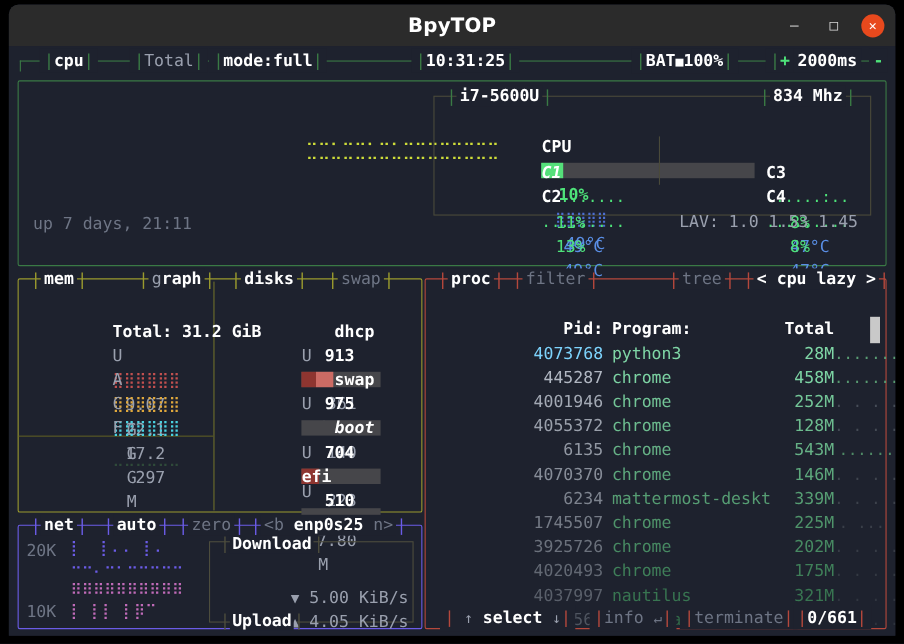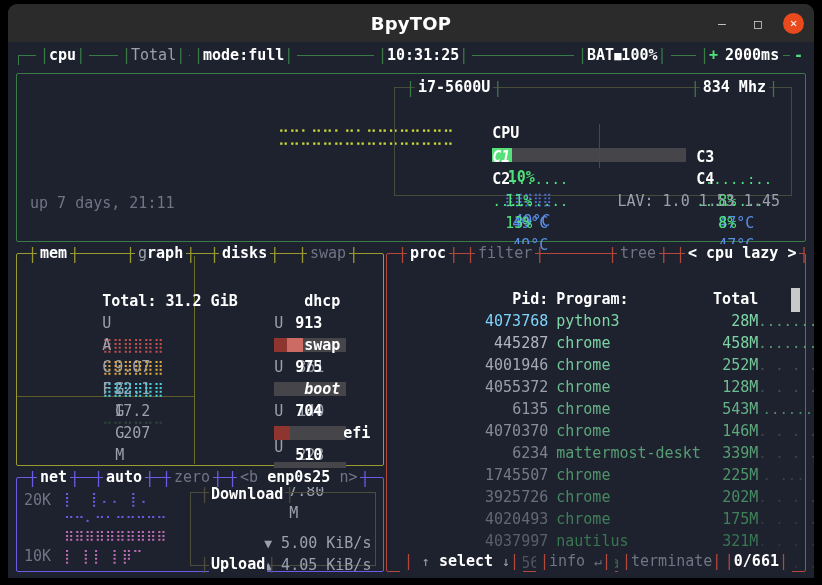--- a/index.html
+++ b/index.html
@@ -314,21 +314,21 @@
       </div>
       <div style="position:absolute; left:14px; top:90px; width:162px; height:22px; line-height:22px; white-space:pre;">
         <span class="grey" style="display:inline-block;width:22px;">C</span>
         <span style="display:inline-block;width:68px;color:#4ad1e0;font-size:14px;">⣿⣿⣿⣿⣿⣿</span>
         <span class="grey" style="display:inline-block;width:48px;text-align:right;">17.2</span>
         <span class="grey" style="display:inline-block;width:22px;text-align:right;">G</span>
       </div>
       <div style="position:absolute; left:14px; top:112px; width:162px; height:22px; line-height:22px; white-space:pre;">
         <span class="grey" style="display:inline-block;width:22px;">F</span>
         <span style="display:inline-block;width:68px;color:#2f4a3a;font-size:14px;position:relative;top:5px;">⣀⣀⣀⣀⣀⣀</span>
-        <span class="grey" style="display:inline-block;width:48px;text-align:right;">207</span>
+        <span class="grey" style="display:inline-block;width:48px;text-align:right;">297</span>
         <span class="grey" style="display:inline-block;width:22px;text-align:right;">M</span>
       </div>
 
       <div style="position:absolute; left:186px; top:24px; width:176px; height:22px; line-height:22px; white-space:pre;">
         <span class="white bold" style="display:inline-block;width:96px;text-align:center;">dhcp</span>
         <span class="white bold" style="display:inline-block;width:48px;text-align:right;">913</span>
         <span class="white bold" style="display:inline-block;width:24px;text-align:right;">G</span>
       </div>
       <div style="position:absolute; left:186px; top:46px; width:176px; height:22px; line-height:22px; white-space:pre;">
         <span class="grey" style="display:inline-block;width:24px;">U</span>
@@ -355,21 +355,21 @@
         <span class="white bold" style="display:inline-block;width:24px;text-align:right;">M</span>
       </div>
       <div style="position:absolute; left:186px; top:134px; width:176px; height:22px; line-height:22px; white-space:pre;">
         <span class="grey" style="display:inline-block;width:24px;">U</span>
         <span class="meter" style="width:72px;"><i style="background:#8e3530; width:22%;"></i></span>
         <span class="grey" style="display:inline-block;width:50px;text-align:right;">223</span>
         <span class="grey" style="display:inline-block;width:24px;text-align:right;">M</span>
       </div>
 
       <div style="position:absolute; left:186px; top:156px; width:176px; height:22px; line-height:22px; white-space:pre;">
-        <span class="white bold" style="display:inline-block;width:96px;text-align:right;">efi</span>
+        <span class="white bold" style="display:inline-block;width:96px;text-align:left;">efi</span>
         <span class="white bold" style="display:inline-block;width:48px;text-align:right;">510</span>
         <span class="white bold" style="display:inline-block;width:24px;text-align:right;">M</span>
       </div>
       <div style="position:absolute; left:186px; top:170px; width:176px; height:22px; line-height:22px; white-space:pre;">
         <span class="grey" style="display:inline-block;width:24px;">U</span>
         <span class="meter" style="width:72px;"><i style="background:#8e3530; width:0%;"></i></span>
         <span class="grey" style="display:inline-block;width:50px;text-align:right;">7.80</span>
         <span class="grey" style="display:inline-block;width:24px;text-align:right;">M</span>
       </div>
     </div>

